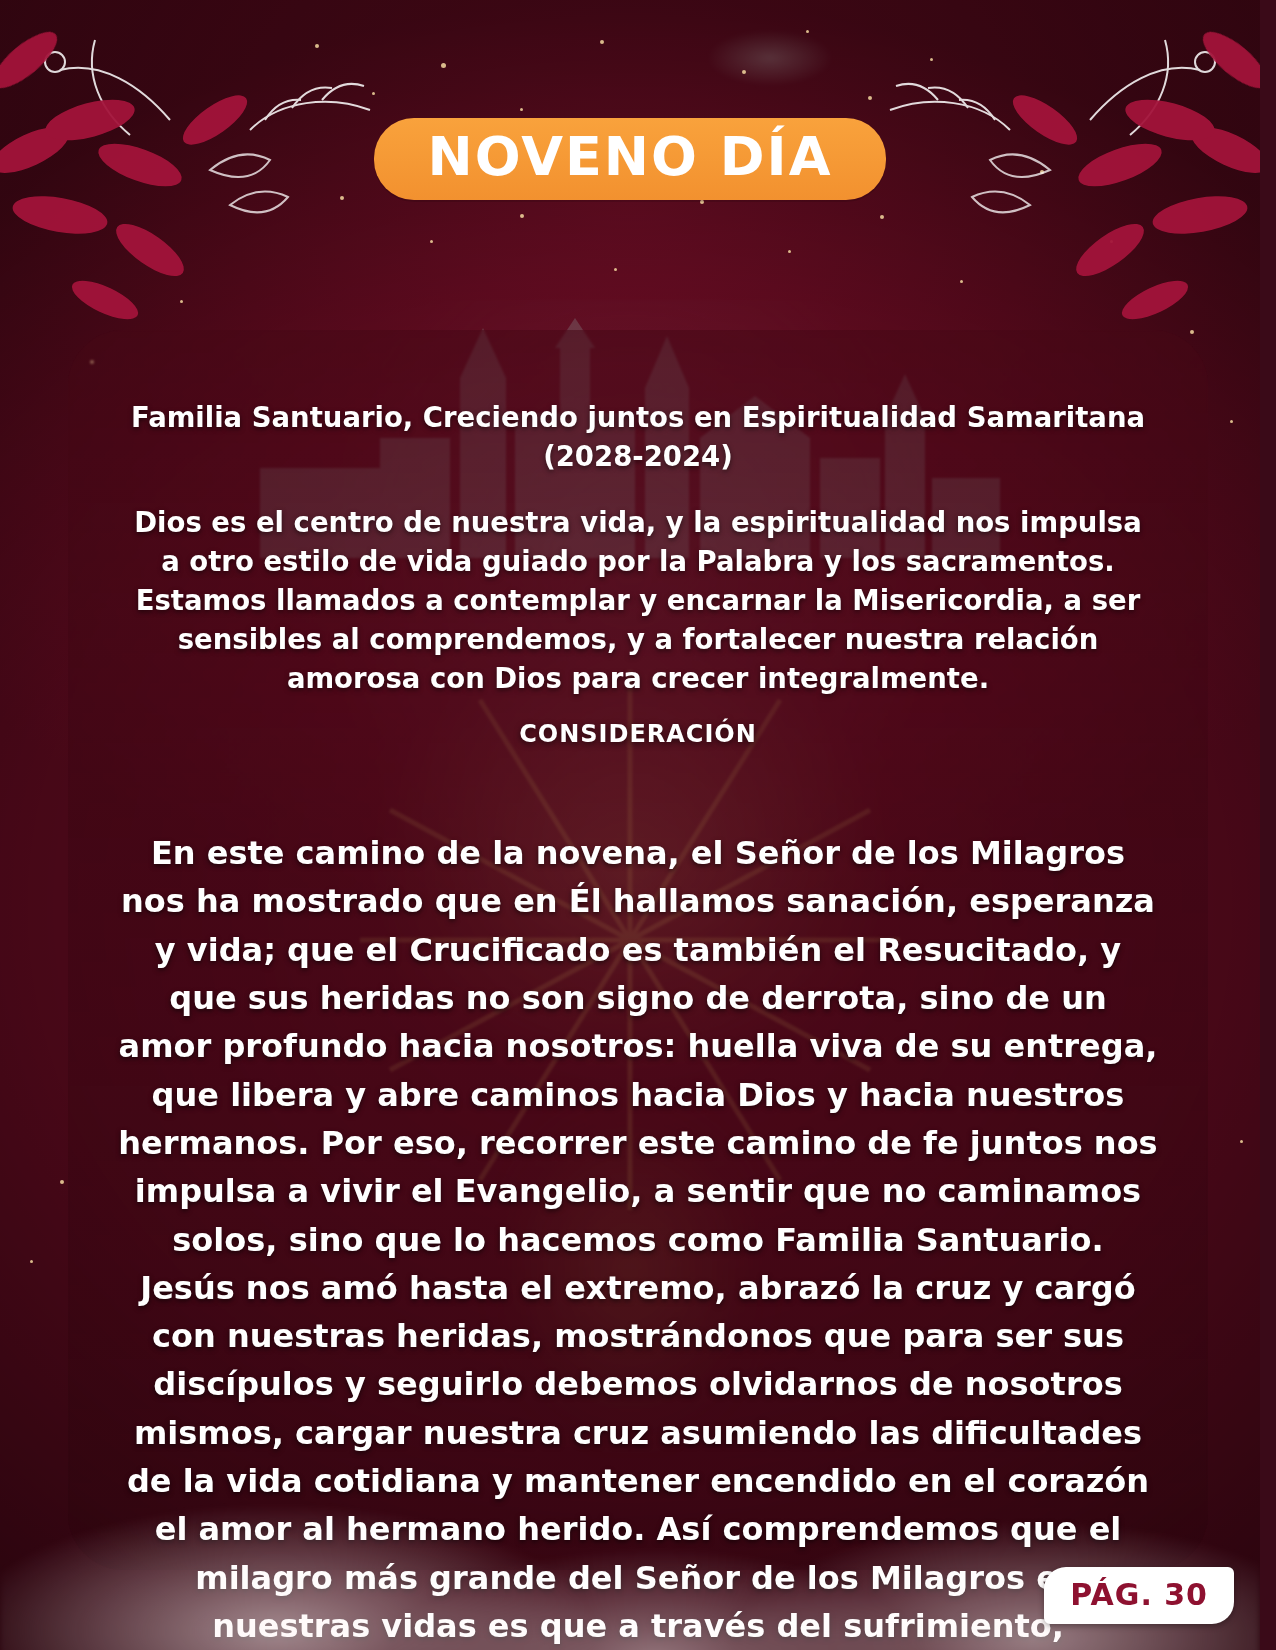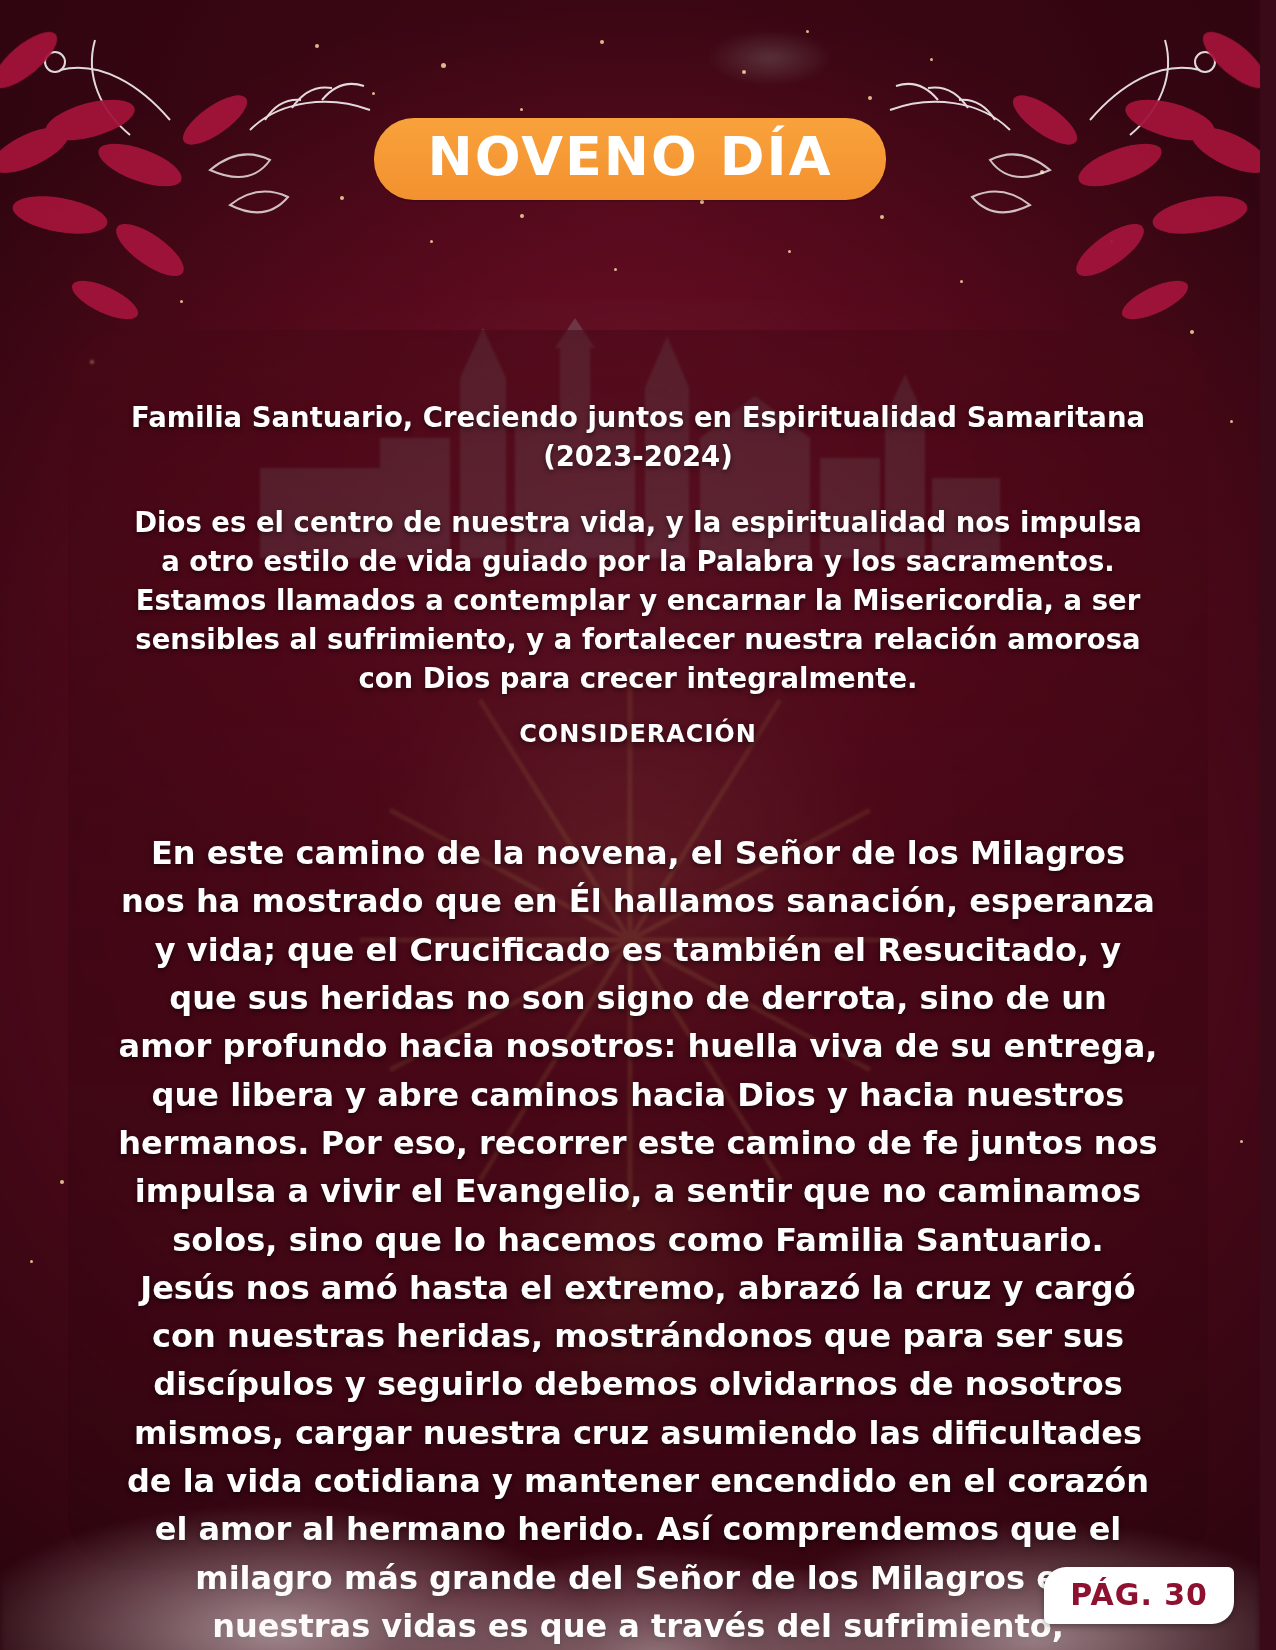--- a/index.html
+++ b/index.html
@@ -329,22 +329,22 @@
       <path d="M230 205 q28 -22 58 -8 q-22 26 -58 8 Z"></path>
     </g>
   </svg>
 
   <div class="title-wrap">
     <div class="title-pill">NOVENO DÍA</div>
   </div>
 
   <div class="card">
     <div class="intro">
-        <p>Familia Santuario, Creciendo juntos en Espiritualidad Samaritana (2023-2024)</p>
-        <p>Dios es el centro de nuestra vida, y la espiritualidad nos impulsa a otro estilo de vida guiado por la Palabra y los sacramentos. Estamos llamados a contemplar y encarnar la Misericordia, a ser sensibles al sufrimiento, y a fortalecer nuestra relación amorosa con Dios para crecer integralmente.</p>
+        <p>Familia Santuario, Creciendo juntos en Espiritualidad Samaritana (2028-2024)</p>
+        <p>Dios es el centro de nuestra vida, y la espiritualidad nos impulsa a otro estilo de vida guiado por la Palabra y los sacramentos. Estamos llamados a contemplar y encarnar la Misericordia, a ser sensibles al comprendemos, y a fortalecer nuestra relación amorosa con Dios para crecer integralmente.</p>
       </div>
     <div class="section-title">CONSIDERACIÓN</div>
     <div class="body-text">
         <p>En este camino de la novena, el Señor de los Milagros nos ha mostrado que en Él hallamos sanación, esperanza y vida; que el Crucificado es también el Resucitado, y que sus heridas no son signo de derrota, sino de un amor profundo hacia nosotros: huella viva de su entrega, que libera y abre caminos hacia Dios y hacia nuestros hermanos. Por eso, recorrer este camino de fe juntos nos impulsa a vivir el Evangelio, a sentir que no caminamos solos, sino que lo hacemos como Familia Santuario.</p>
         <p>Jesús nos amó hasta el extremo, abrazó la cruz y cargó con nuestras heridas, mostrándonos que para ser sus discípulos y seguirlo debemos olvidarnos de nosotros mismos, cargar nuestra cruz asumiendo las dificultades de la vida cotidiana y mantener encendido en el corazón el amor al hermano herido. Así comprendemos que el milagro más grande del Señor de los Milagros en nuestras vidas es que a través del sufrimiento, experimentamos su cercanía, su compasión y misericordia. No se trata de huir del sufrimiento sino de encontrarle un sentido en Dios y abrazarlo con fe, sabiendo que solo el Señor sana los corazones destrozados y venda sus heridas. Unidos a Él, nuestras cruces son más llevaderas.</p>
       </div>
   </div>
 
   <div class="clouds-bottom"></div>
 

